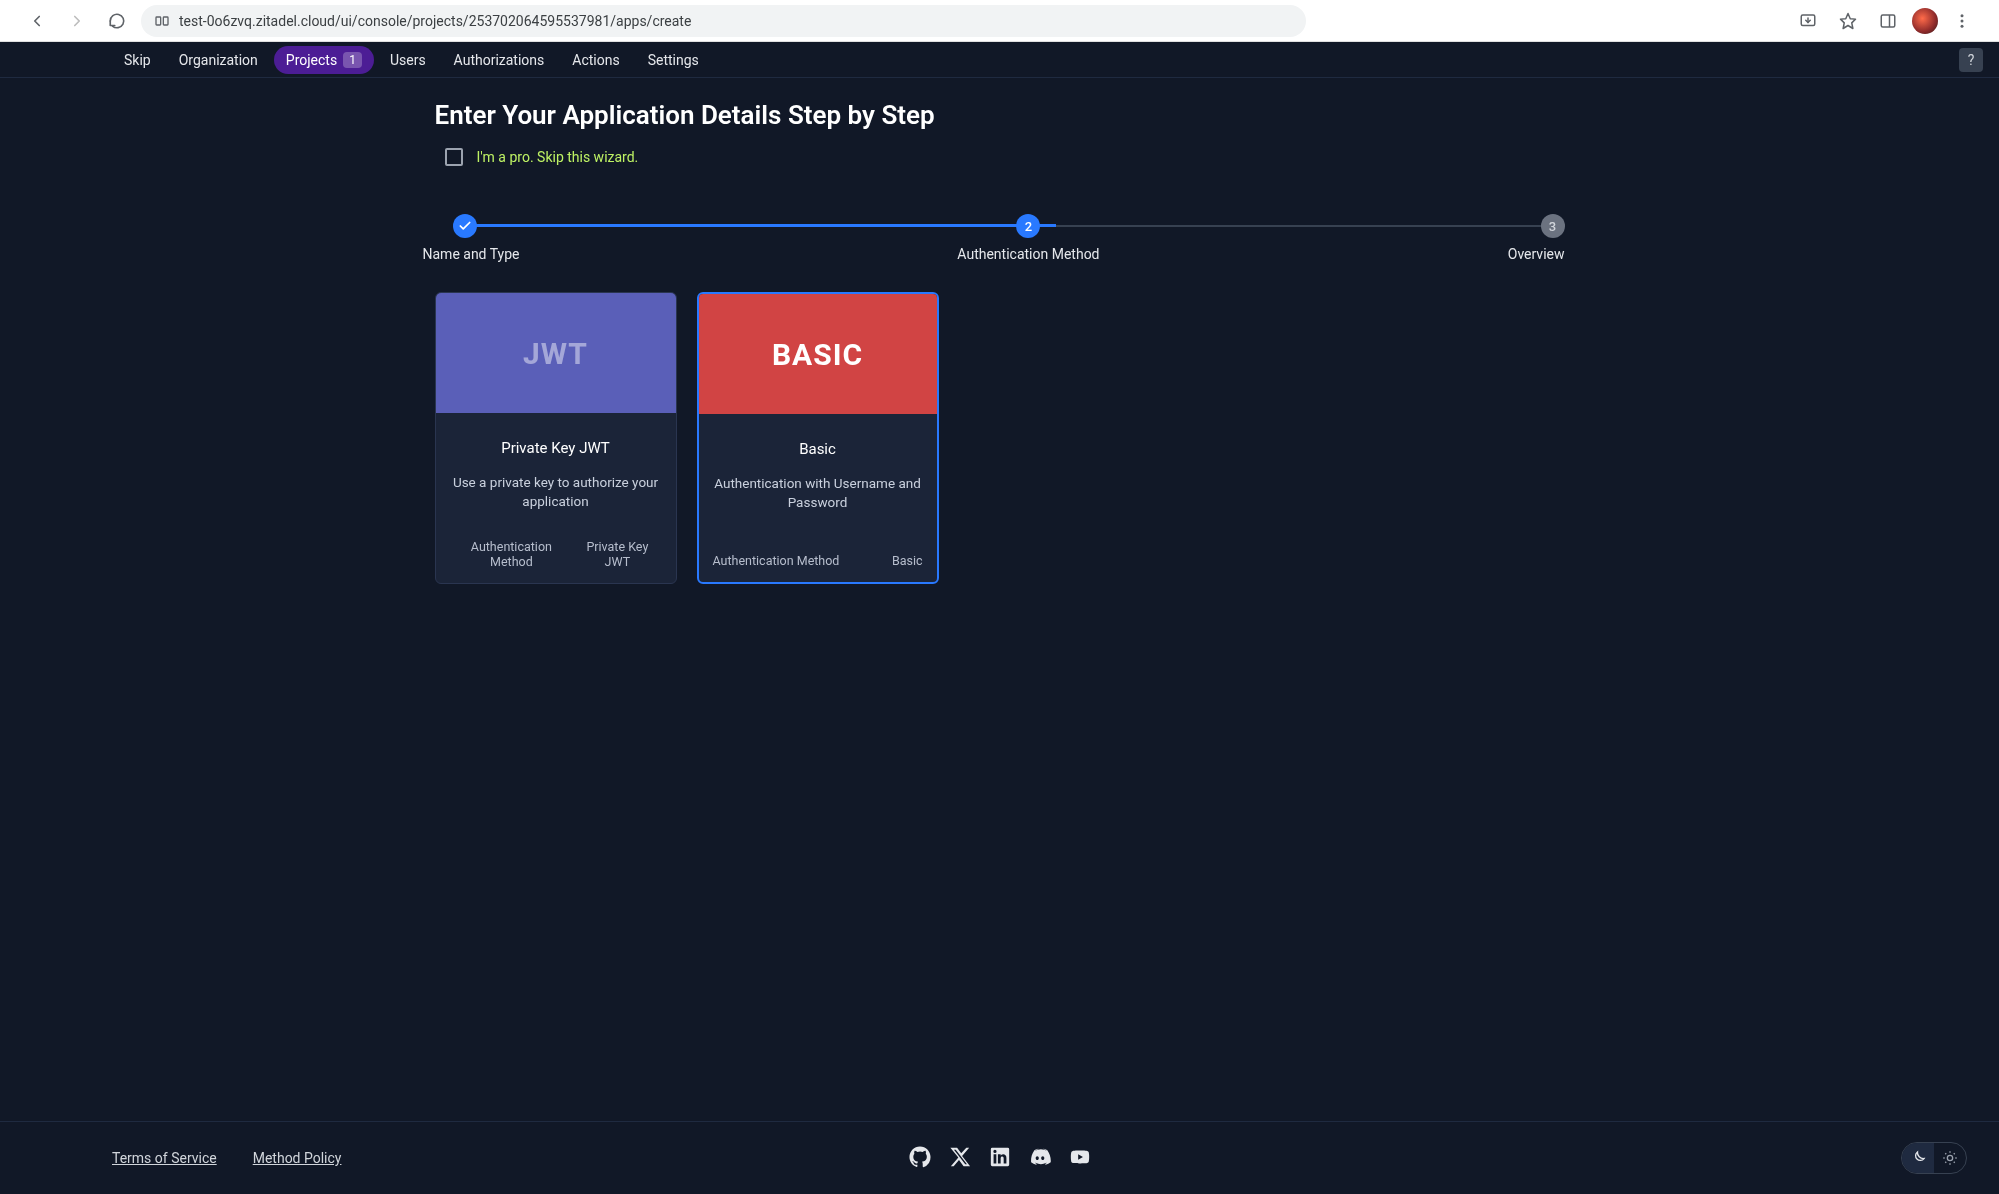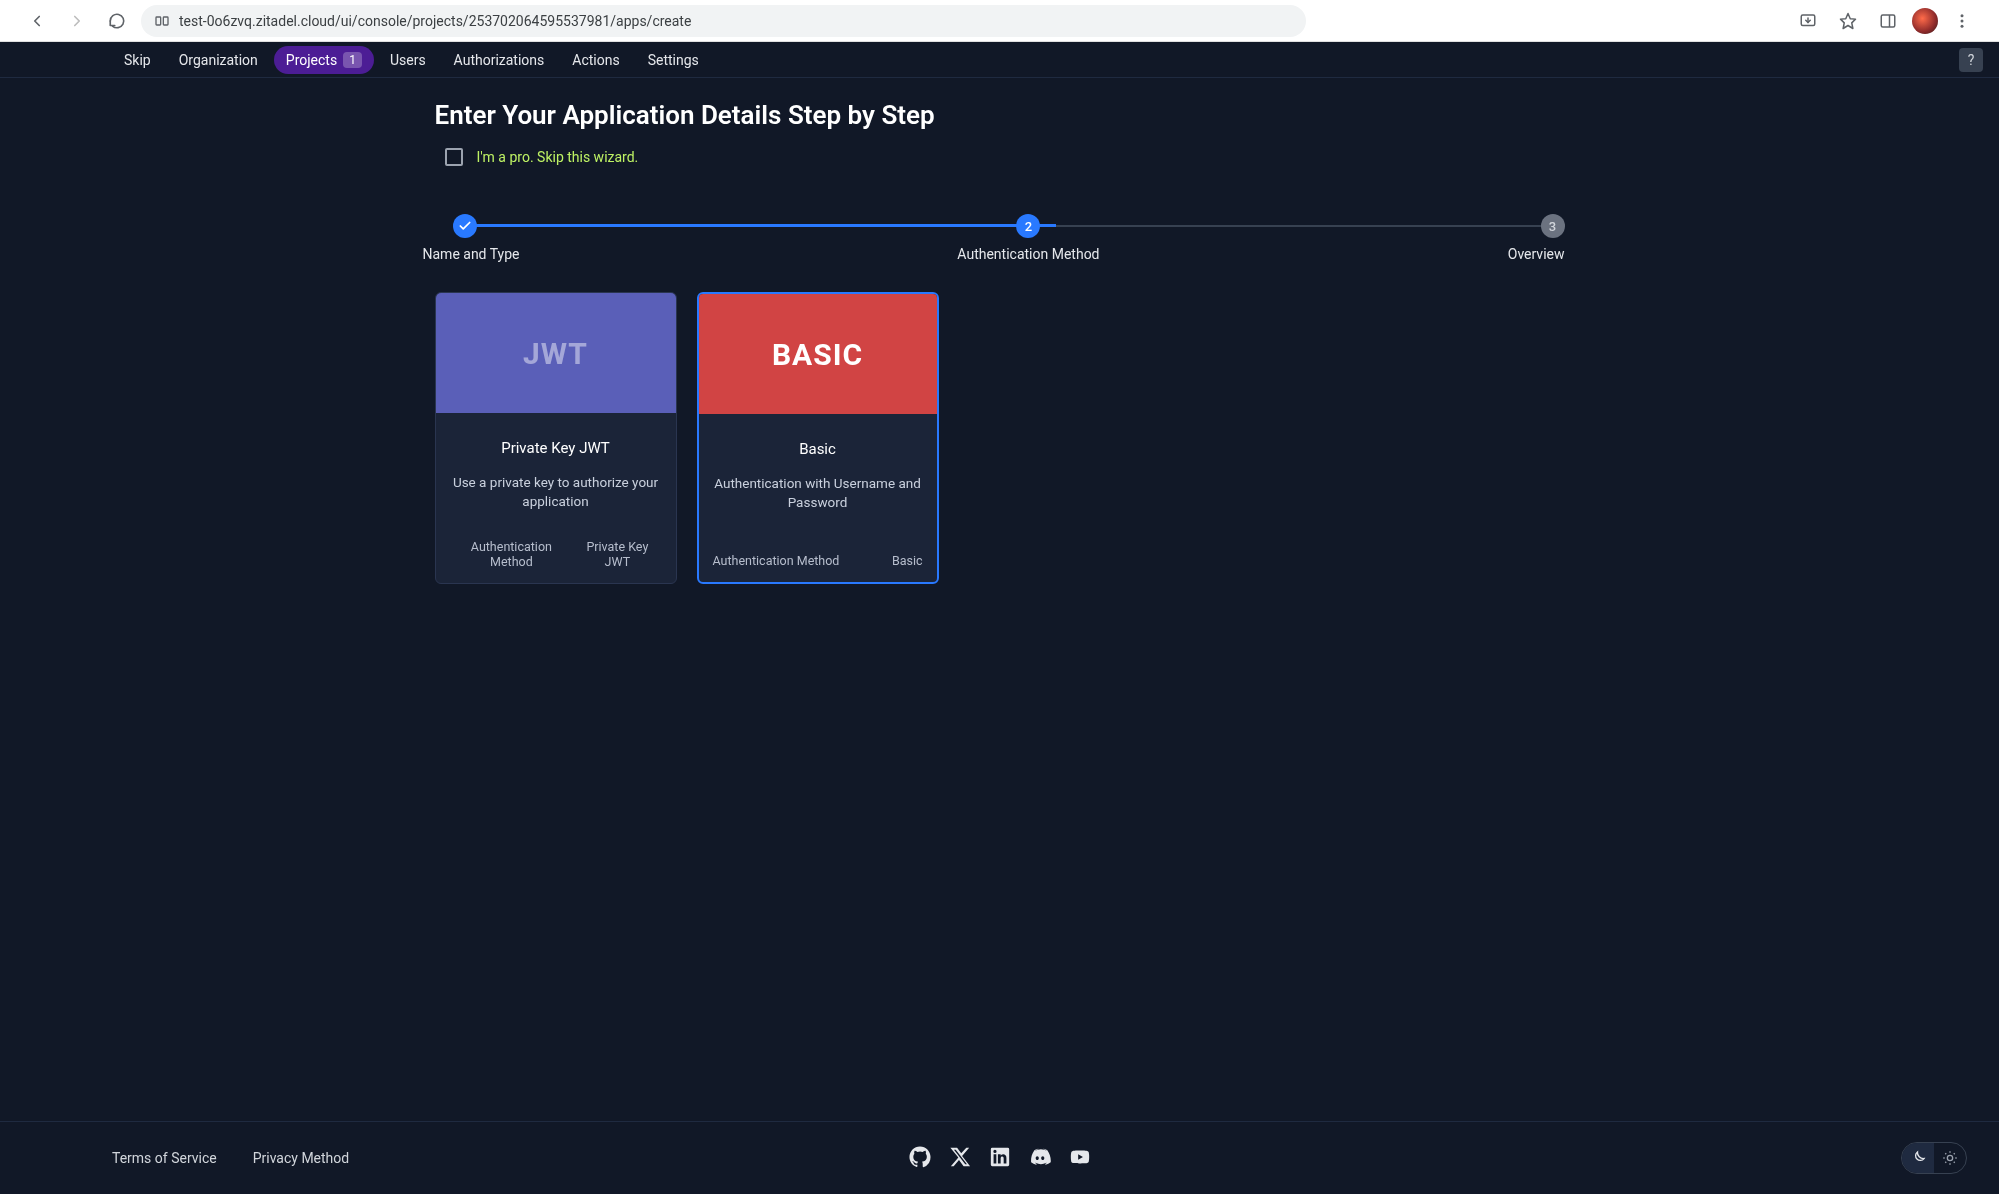--- a/index.html
+++ b/index.html
@@ -251,21 +251,21 @@
     border: 1px solid #374151;
     border-radius: 20px;
     overflow: hidden;
   }
   .theme-seg {
     width: 32px; height: 30px;
     display: flex; align-items: center; justify-content: center;
     color: #9ca3af;
   }
   .theme-seg.active { background: #1f2a40; color: #e5e7eb; }
-  .footer { position: relative; }
+  .footer { position: relative; text-decoration: underline; }
 
   a { color: inherit; text-decoration: none; }
 </style>
 </head>
 <body>
 
 <div class="chrome-bar">
   <div class="chrome-btn">
     <svg width="18" height="18" viewBox="0 0 24 24" fill="none" stroke="#5f6368" stroke-width="2.2" stroke-linecap="round" stroke-linejoin="round">
         <polyline points="15 18 9 12 15 6"></polyline>
@@ -407,21 +407,21 @@
           </div>
         </div>
       </div>
 
     </div>
   </div>
 
   <div class="footer">
     <div class="footer-left">
       <a>Terms of Service</a>
-      <a>Privacy Method</a>
+      <a>Method Policy</a>
     </div>
     <div class="footer-center">
       <a><svg viewBox="0 0 24 24">
             <path d="M12 .5C5.65.5.5 5.65.5 12c0 5.08 3.29 9.38 7.86 10.9.58.1.79-.25.79-.56v-2c-3.2.7-3.87-1.37-3.87-1.37-.52-1.33-1.28-1.68-1.28-1.68-1.05-.72.08-.7.08-.7 1.16.08 1.77 1.19 1.77 1.19 1.03 1.77 2.71 1.26 3.37.96.1-.75.4-1.26.73-1.55-2.56-.29-5.25-1.28-5.25-5.7 0-1.26.45-2.29 1.19-3.09-.12-.29-.52-1.47.11-3.06 0 0 .97-.31 3.18 1.18a11 11 0 0 1 5.79 0c2.21-1.49 3.18-1.18 3.18-1.18.63 1.59.23 2.77.11 3.06.74.8 1.19 1.83 1.19 3.09 0 4.43-2.7 5.4-5.27 5.69.41.36.78 1.06.78 2.14v3.17c0 .31.21.67.8.56A11.5 11.5 0 0 0 23.5 12C23.5 5.65 18.35.5 12 .5z"></path>
           </svg></a>
       <a><svg viewBox="0 0 24 24">
             <path d="M18.9 2H22l-7.7 8.8L23 22h-7.1l-5-6.6L5.1 22H2l8.2-9.4L1.5 2h7.3l4.5 6 5.6-6zm-1.2 18h1.9L7.4 4h-2l12.3 16z"></path>
           </svg></a>
       <a><svg viewBox="0 0 24 24">
             <path d="M20.45 2H3.55A1.55 1.55 0 0 0 2 3.55v16.9A1.55 1.55 0 0 0 3.55 22h16.9A1.55 1.55 0 0 0 22 20.45V3.55A1.55 1.55 0 0 0 20.45 2zM8 19H5V9h3v10zM6.5 7.7a1.75 1.75 0 1 1 0-3.5 1.75 1.75 0 0 1 0 3.5zM19 19h-3v-5.3c0-1.27-.45-2.13-1.58-2.13-.86 0-1.37.58-1.6 1.14-.08.2-.1.48-.1.76V19h-3V9h3v1.37c.4-.62 1.12-1.5 2.73-1.5 2 0 3.55 1.3 3.55 4.1V19z"></path>

